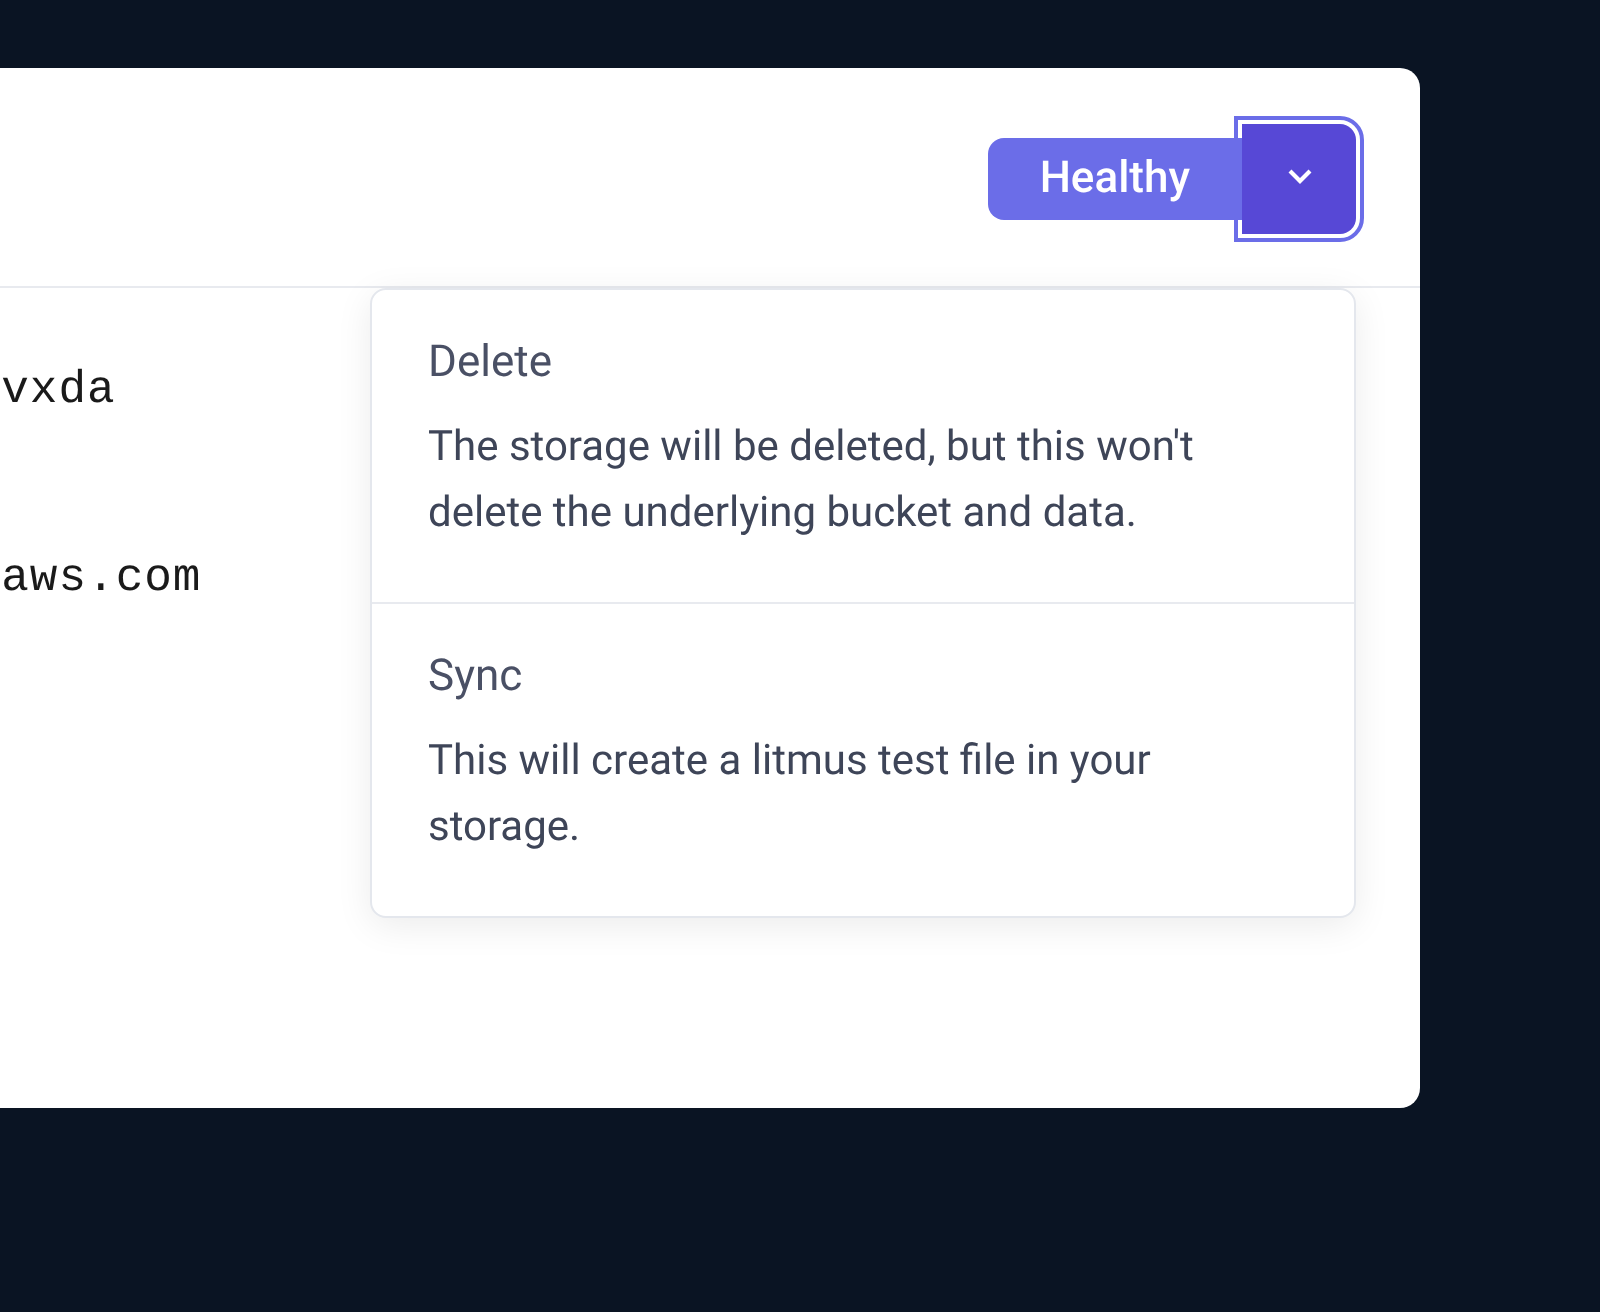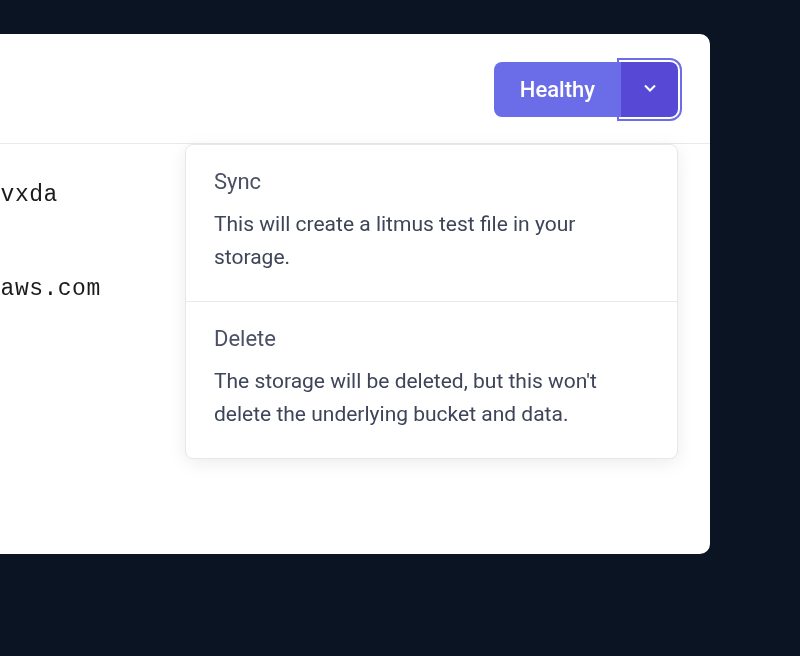--- a/index.html
+++ b/index.html
@@ -28,21 +28,21 @@
       display: flex;
       justify-content: flex-end;
       align-items: center;
       padding: 28px 32px 26px;
       border-bottom: 1px solid #e8eaef;
     }
     .status-btn {
       display: inline-flex;
       align-items: center;
       justify-content: center;
-      height: 55px;
+      height: 41px;
       padding: 0 26px;
       background: #6b6de8;
       color: #ffffff;
       font-size: 22px;
       font-weight: 500;
       border-radius: 8px 0 0 8px;
       cursor: pointer;
       user-select: none;
     }
     .dropdown-toggle {
@@ -122,22 +122,22 @@
       </span>
     </div>
   </div>
 
   <div class="content-area">
     <div class="data-row">cvvxda</div>
     <div class="data-row">onaws.com</div>
 
     <div class="dropdown-menu">
       <div class="menu-item">
+        <div class="menu-title">Delete</div>
+        <div class="menu-desc">The storage will be deleted, but this won't delete the underlying bucket and data.</div>
+      </div>
+      <div class="menu-item">
         <div class="menu-title">Sync</div>
         <div class="menu-desc">This will create a litmus test file in your storage.</div>
-      </div>
-      <div class="menu-item">
-        <div class="menu-title">Delete</div>
-        <div class="menu-desc">The storage will be deleted, but this won't delete the underlying bucket and data.</div>
       </div>
     </div>
   </div>
 </div>
 
 </body></html>

